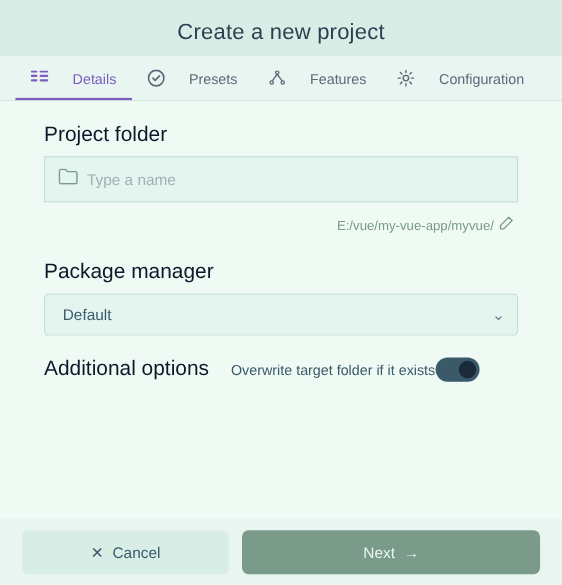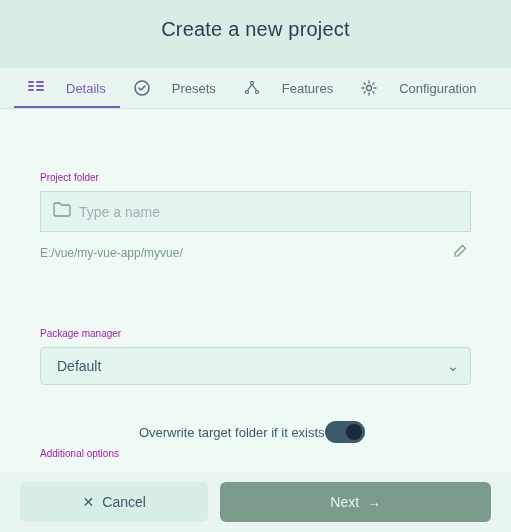--- a/index.html
+++ b/index.html
@@ -8,21 +8,21 @@
       height: 532px;
       font-family: -apple-system, BlinkMacSystemFont, 'Segoe UI', sans-serif;
       background: #e8f5f0;
       display: flex;
       flex-direction: column;
       overflow: hidden;
     }
 
     .header {
       background: #d8ede6;
-      padding: 18px 20px 27px;
+      padding: 18px 20px 10px;
       text-align: center;
     }
     .header h1 {
       font-size: 20px;
       font-weight: 500;
       color: #2c3e50;
       letter-spacing: 0.2px;
     }
 
     .tabs {
@@ -63,24 +63,23 @@
       gap: 20px;
       overflow-y: auto;
     }
 
     .field-group {
       display: flex;
       flex-direction: column;
       gap: 8px;
     }
     .field-label {
-      font-size: 10px;
-      color: #a21caf;
+      font-size: 19px;
+      color: #0f172a;
       font-weight: 400;
-      margin-top: 43px;
     }
 
     .folder-input-wrapper {
       background: #e4f4ee;
       border: 1px solid #c5dfd6;
       border-radius: 0;
       display: flex;
       align-items: center;
       padding: 10px 12px;
       gap: 8px;
@@ -97,22 +96,21 @@
       outline: none;
       flex: 1;
     }
     .folder-input::placeholder {
       color: #a0b0b8;
     }
 
     .path-row {
       display: flex;
       align-items: center;
-      justify-content: space-between;
-      gap: 32px;
+      justify-content: flex-end;
     }
     .path-text {
       font-size: 12px;
       color: #7a9a8a;
     }
     .edit-icon-btn {
       background: none;
       border: none;
       cursor: pointer;
       color: #7a9a8a;

